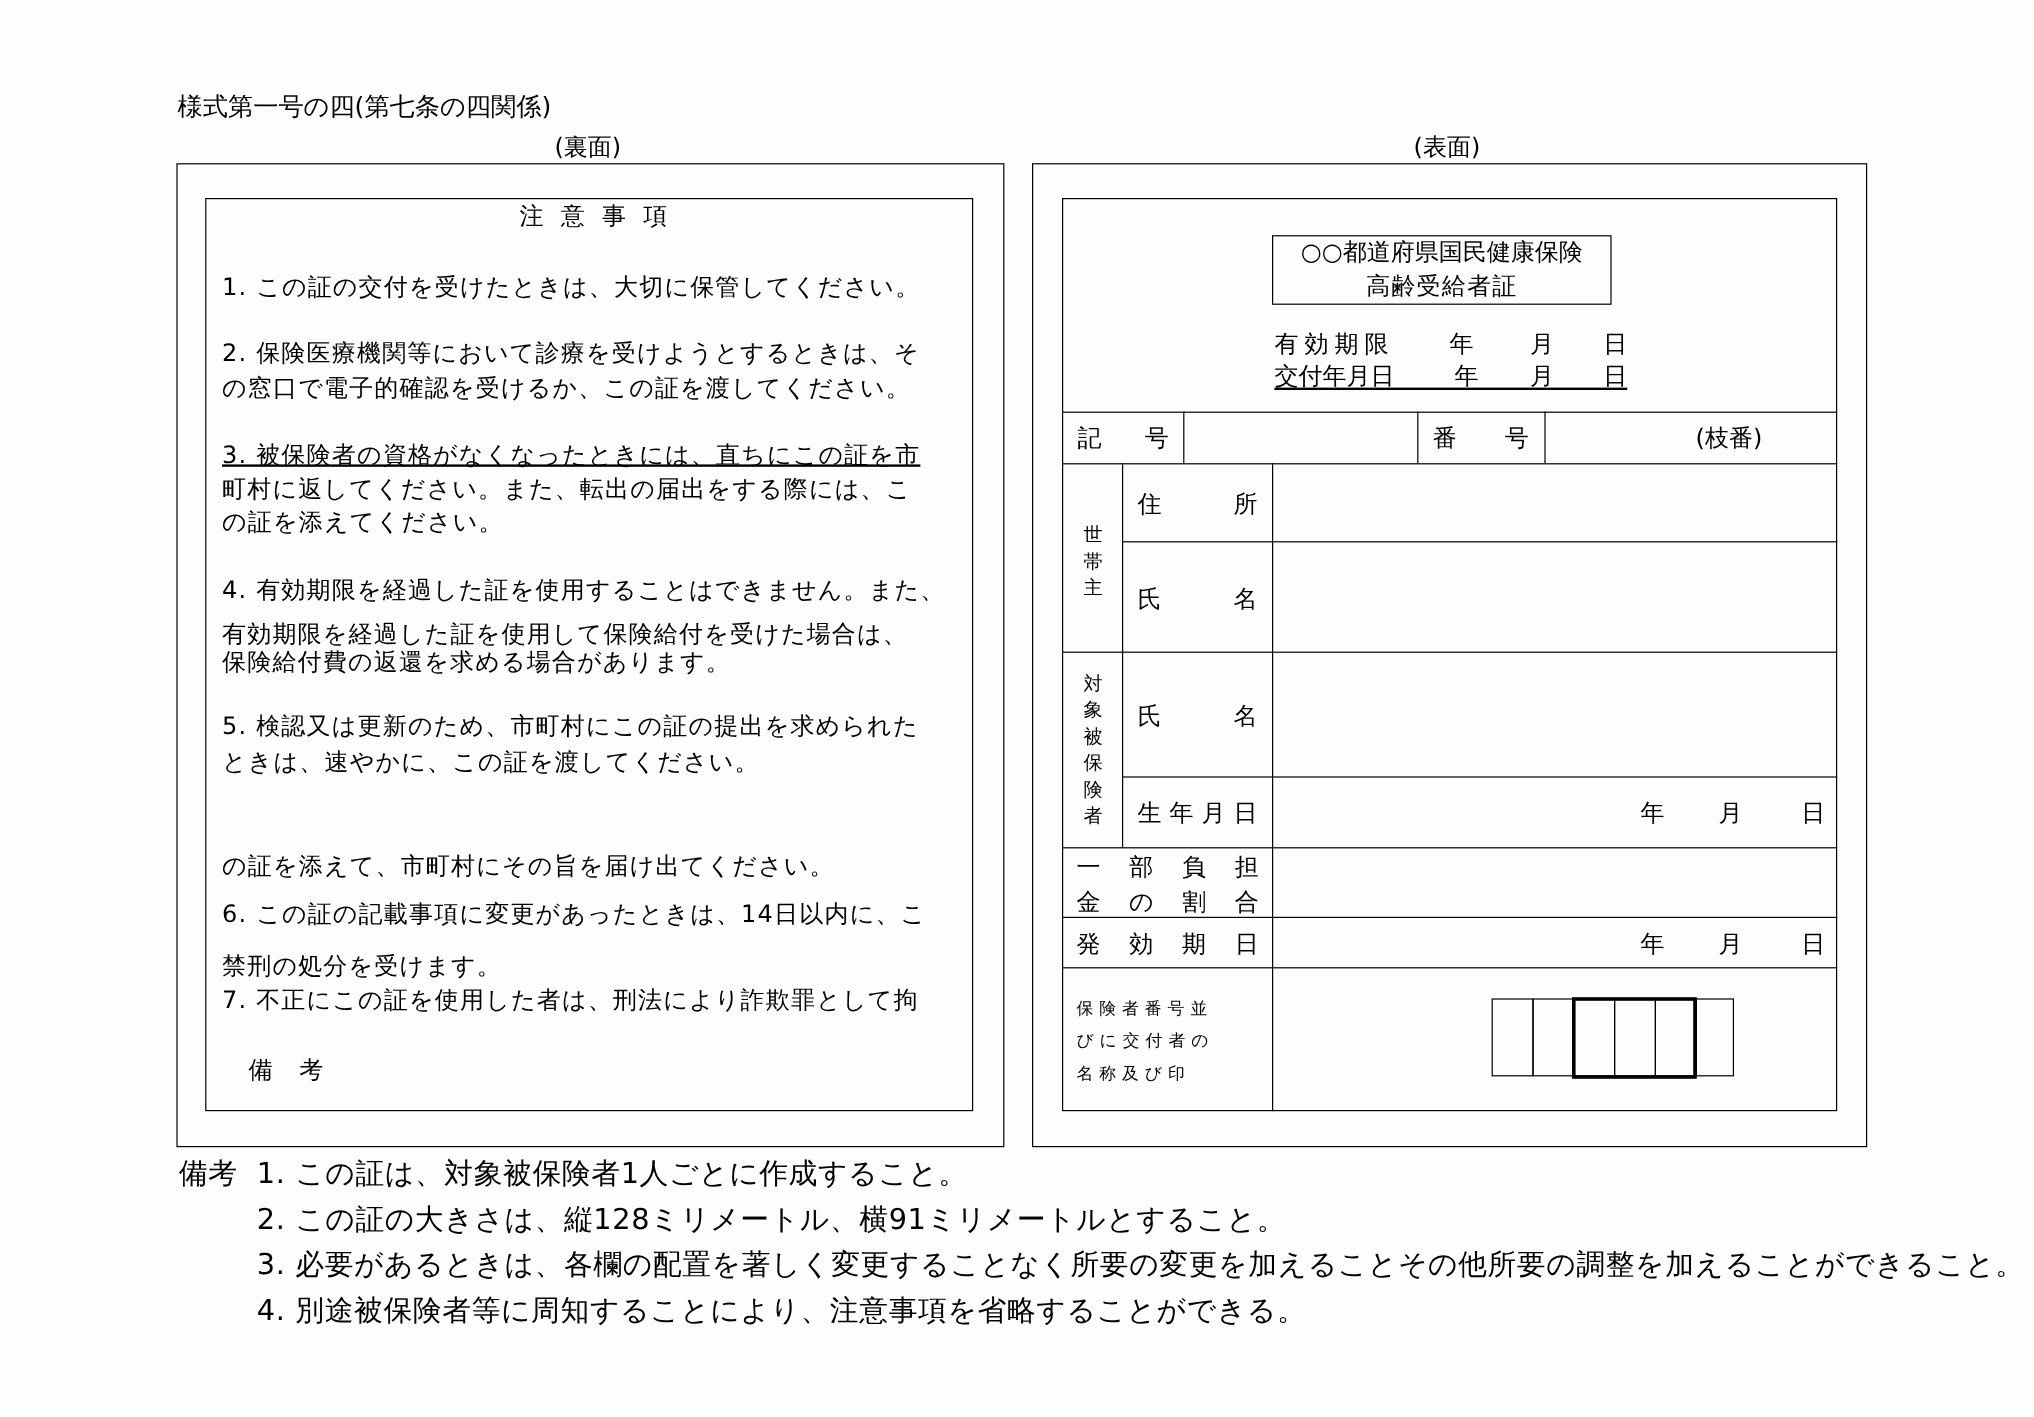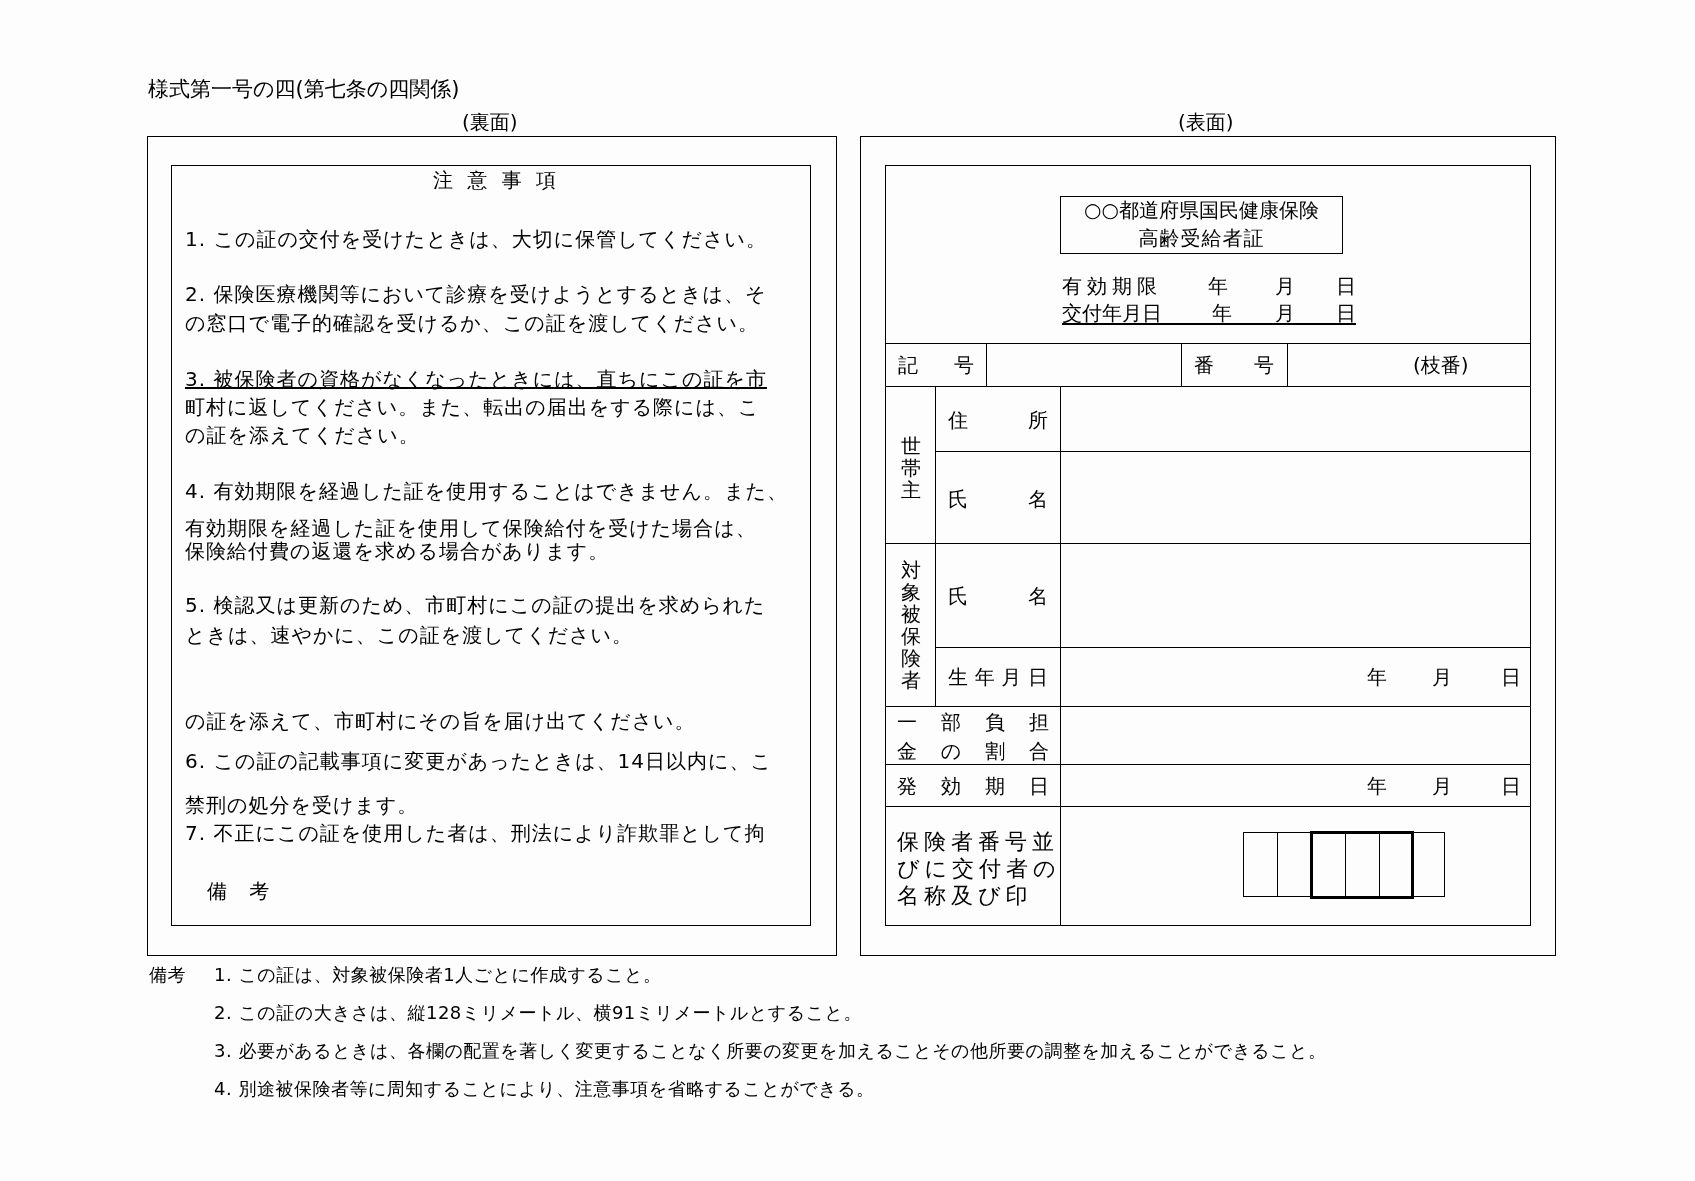--- a/index.html
+++ b/index.html
@@ -5,24 +5,24 @@
   html, body { margin:0; padding:0; background:#fdfdfd; }
   body { width:1695px; height:1181px; position:relative; overflow:hidden;
          font-family:"DejaVu Sans", "Liberation Sans", sans-serif; color:#000; }
   .abs { position:absolute; }
   .txt { font-size:20px; line-height:1; white-space:nowrap; }
   .box { position:absolute; border:1.6px solid #000; box-sizing:border-box; }
   .hl { position:absolute; height:0; border-top:1.6px solid #000; }
   .vl { position:absolute; width:0; border-left:1.6px solid #000; }
   .caution-line { position:absolute; left:185px; font-size:20px; line-height:1; white-space:nowrap; letter-spacing:1px; }
   .lbl { position:absolute; font-size:20px; line-height:1; display:flex; justify-content:space-between; }
-  .vert { position:absolute; font-size:20px; line-height:22px; width:22px; text-align:center; white-space:normal; word-break:break-all; }
+  .vert { position:absolute; font-size:16px; line-height:22px; width:22px; text-align:center; white-space:normal; word-break:break-all; }
   .datecell { position:absolute; font-size:20px; line-height:1; }
   .numcell { position:absolute; top:832px; height:65px; border:1.4px solid #000; box-sizing:border-box; }
-  .note { position:absolute; font-size:18px; line-height:1; white-space:nowrap; letter-spacing:0.5px; }
+  .note { position:absolute; font-size:24px; line-height:1; white-space:nowrap; letter-spacing:0.5px; }
 </style>
 </head>
 <body>
 
 <div class="abs txt" style="left:148px;top:79px;font-size:21px;">様式第一号の四(第七条の四関係)</div>
 
 <div class="abs txt" style="left:462px;top:112px;">(裏面)</div>
 <div class="box" style="left:147px;top:136px;width:690px;height:820px;"></div>
 <div class="box" style="left:171px;top:165px;width:640px;height:761px;"></div>
 
@@ -144,21 +144,21 @@
 <div class="lbl" style="left:897px;width:152px;top:776px;">
   <span>発</span>
   <span>効</span>
   <span>期</span>
   <span>日</span>
 </div>
 <div class="datecell" style="left:1367px;top:776px;">年</div>
 <div class="datecell" style="left:1432px;top:776px;">月</div>
 <div class="datecell" style="left:1501px;top:776px;">日</div>
 
-<div class="abs" style="left:897px;top:828px;font-size:22px;line-height:27px;letter-spacing:5px;white-space:nowrap;">
+<div class="abs" style="left:897px;top:828px;font-size:14px;line-height:27px;letter-spacing:5px;white-space:nowrap;">
   <div>保険者番号並</div>
   <div>びに交付者の</div>
   <div>名称及び印</div>
 </div>
 <div>
   <div class="numcell" style="left:1243px;width:35px;"></div>
   <div class="numcell" style="left:1277px;width:35px;"></div>
   <div class="numcell" style="left:1311px;width:35px;"></div>
   <div class="numcell" style="left:1345px;width:35px;"></div>
   <div class="numcell" style="left:1379px;width:35px;"></div>

